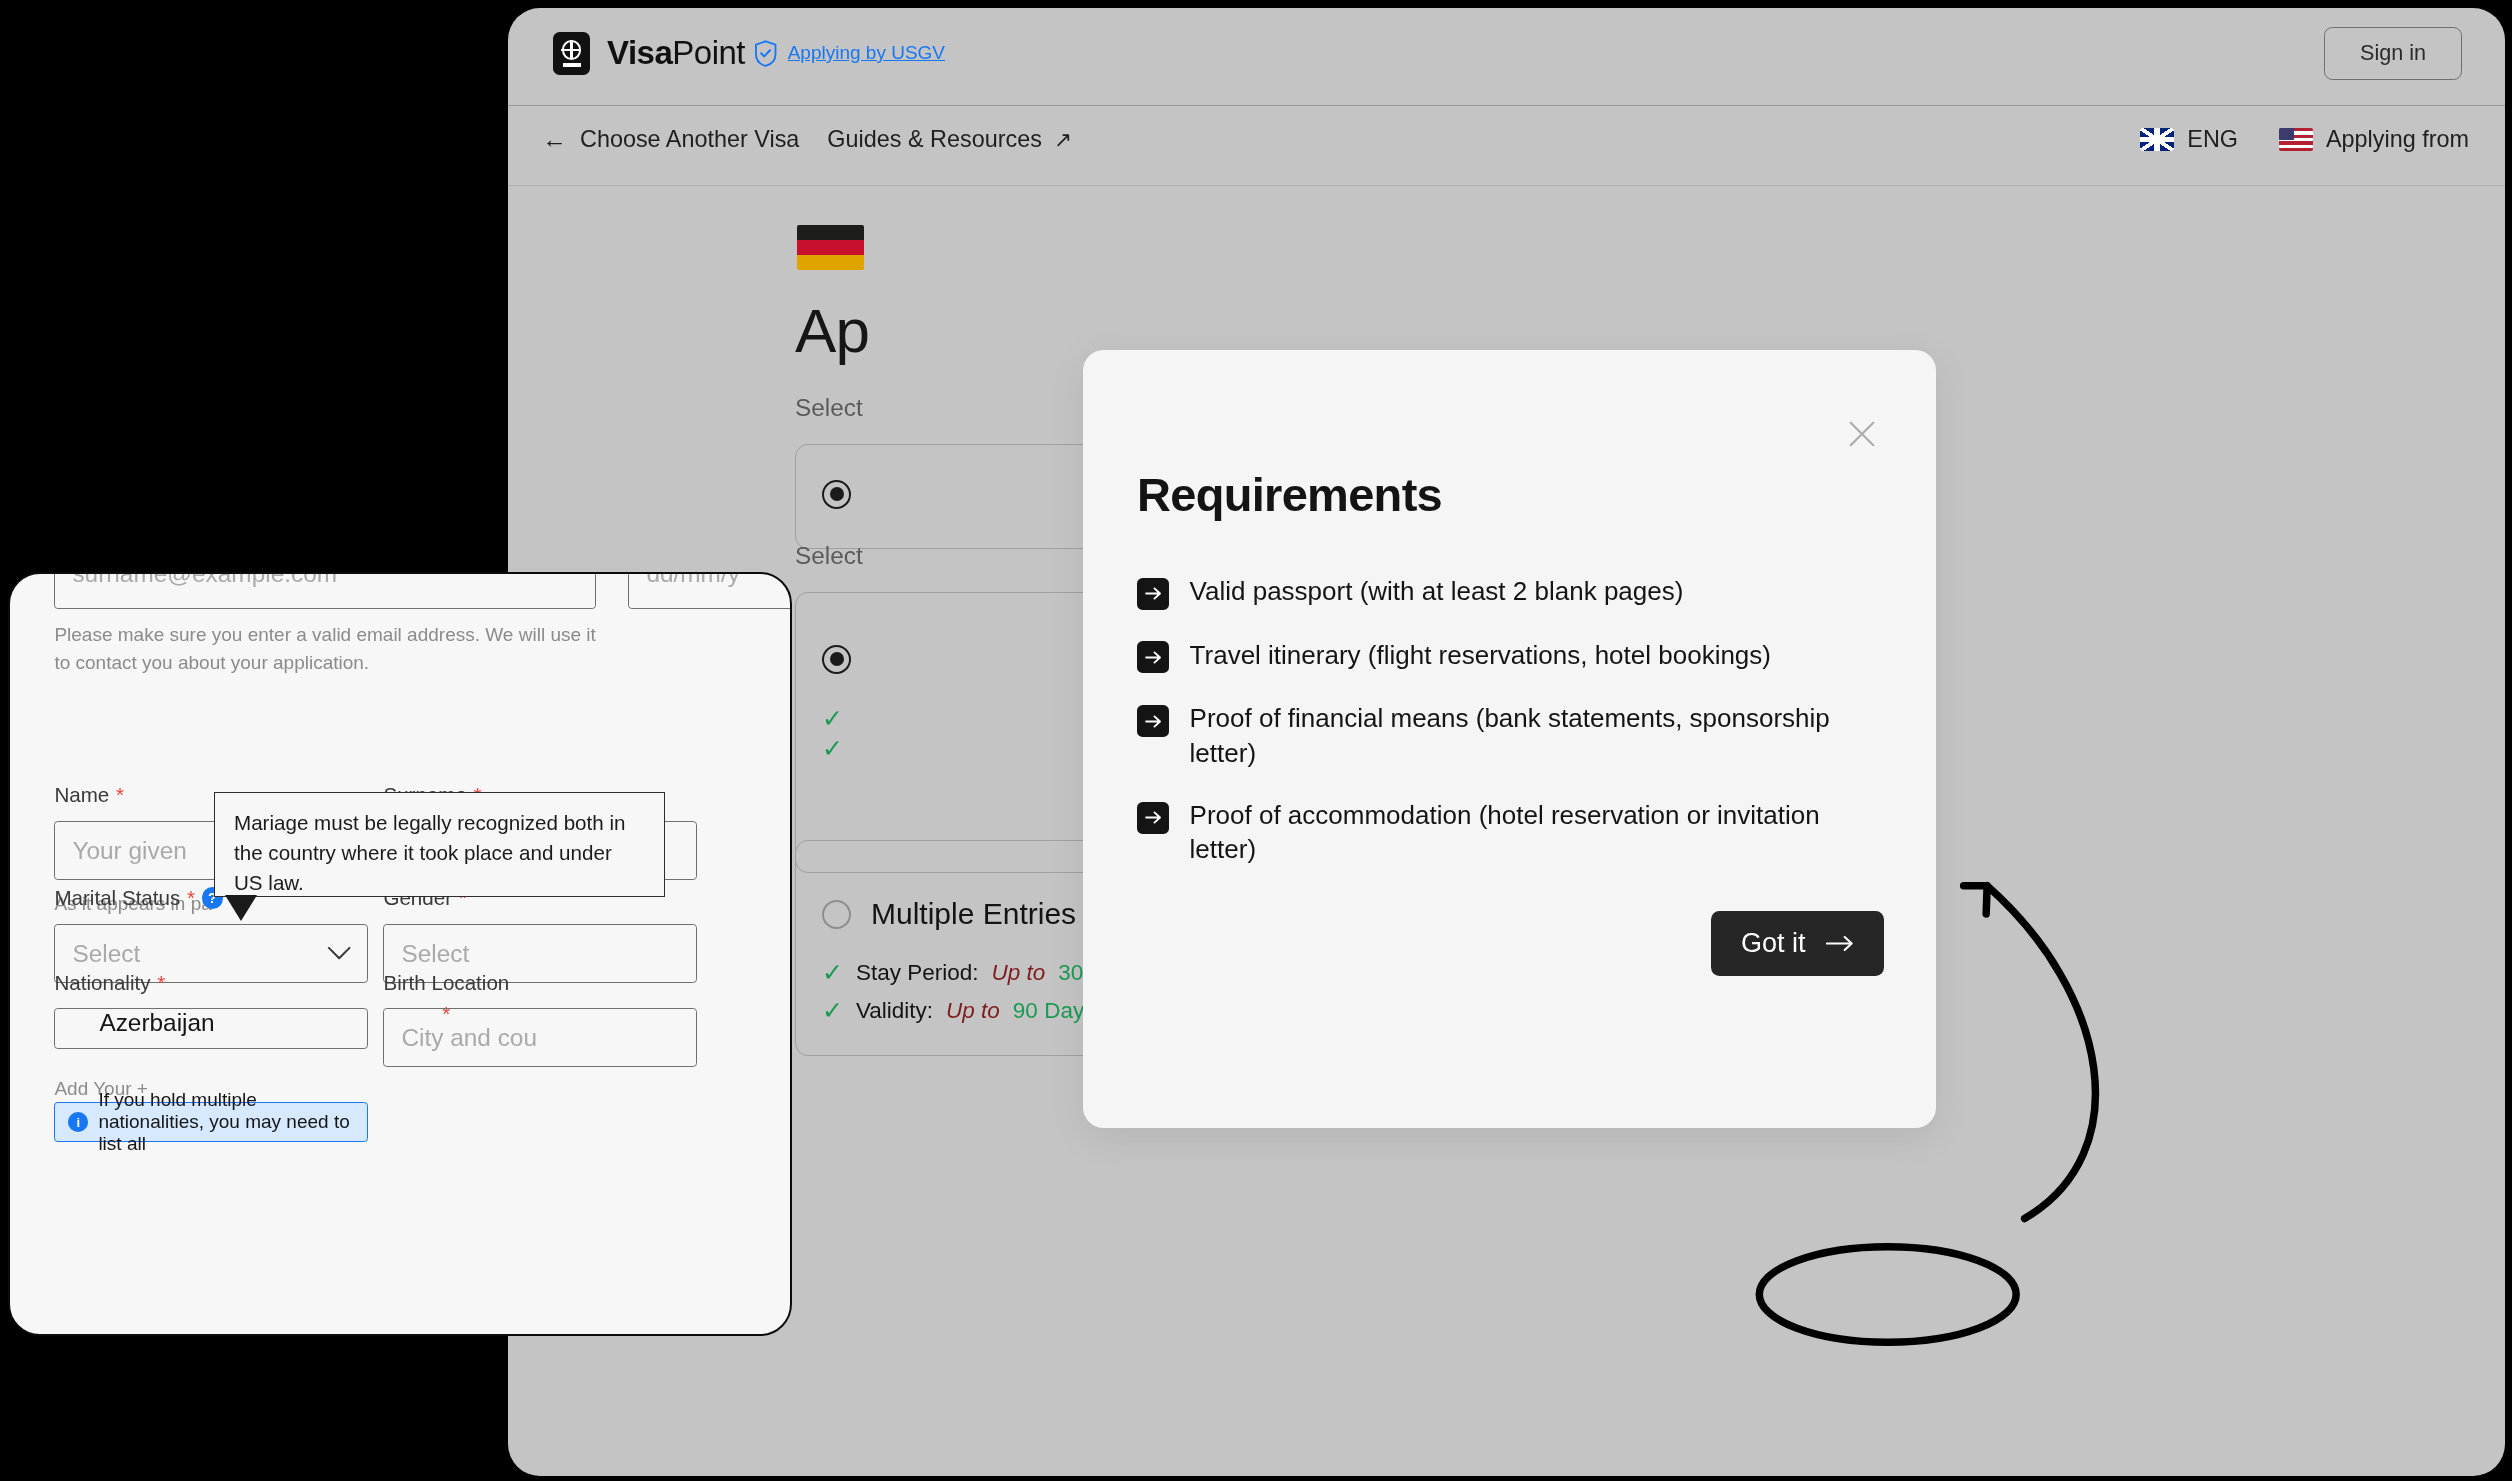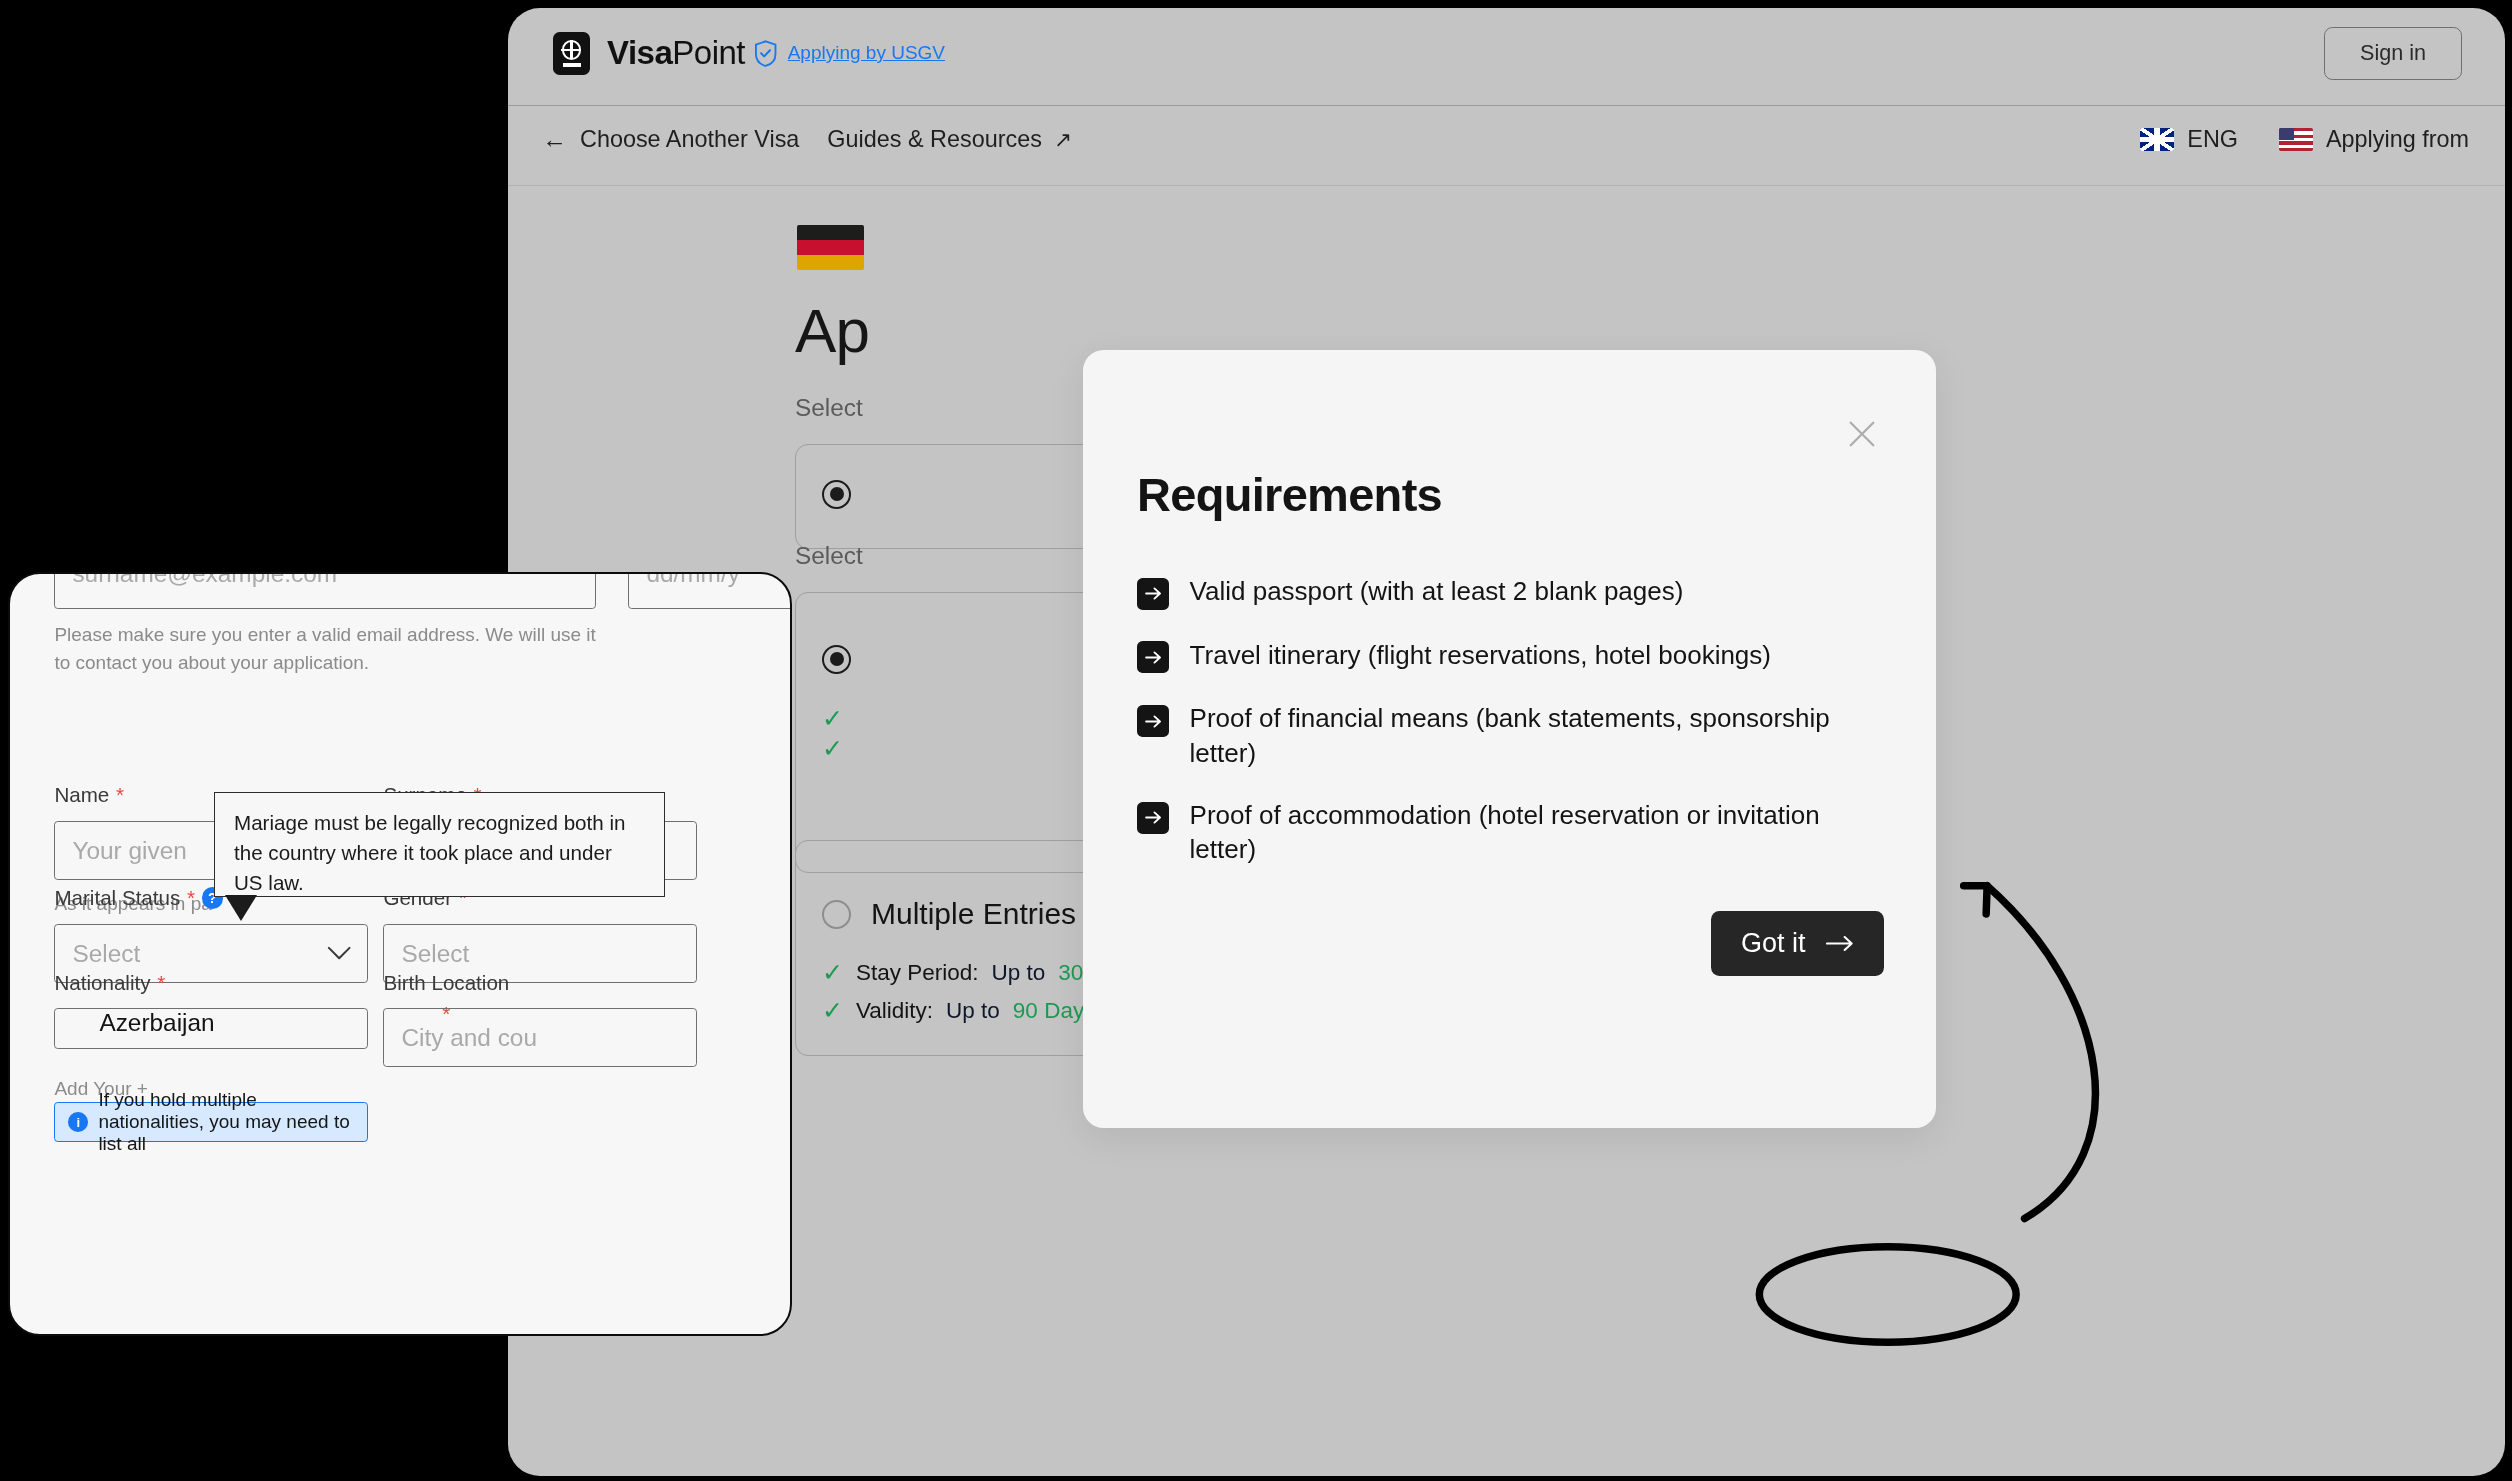--- a/index.html
+++ b/index.html
@@ -121,21 +121,21 @@
   }
   .radio.on:after { content:""; width: 14px; height: 14px; border-radius:50%; background:#1b1b1b; }
   .radio.off { border-color:#8e8e8e; }
   .opt-title { position:absolute; font-size: 30px; color:#141414; }
   .req-link { position:absolute; font-size: 22.5px; color:#1877f2; cursor:pointer; }
   .fee-label { position:absolute; font-size: 21.6px; color:#6e6e6e; }
   .fee-value { position:absolute; font-size: 52px; color:#141414; letter-spacing:-0.9px; }
   .feat { position:absolute; display:flex; align-items:center; gap: 13px; font-size: 22.5px; }
   .tick { color:#1a9a52; font-size: 25px; line-height:1; }
   .feat .k { color:#141414; }
-  .feat .sep { color:#0f172a; }
+  .feat .sep { color:#7f1d1d;font-style:italic; }
   .feat .v { color:#1a9a52; }
 
   
   #modal {
     position: absolute; left: 1083px; top: 350px;
     width: 853px; height: 778px;
     background: #f5f5f5; border-radius: 20.6px;
     box-shadow: 0 9.4px 37px rgba(0,0,0,.08);
     z-index: 40;
   }

